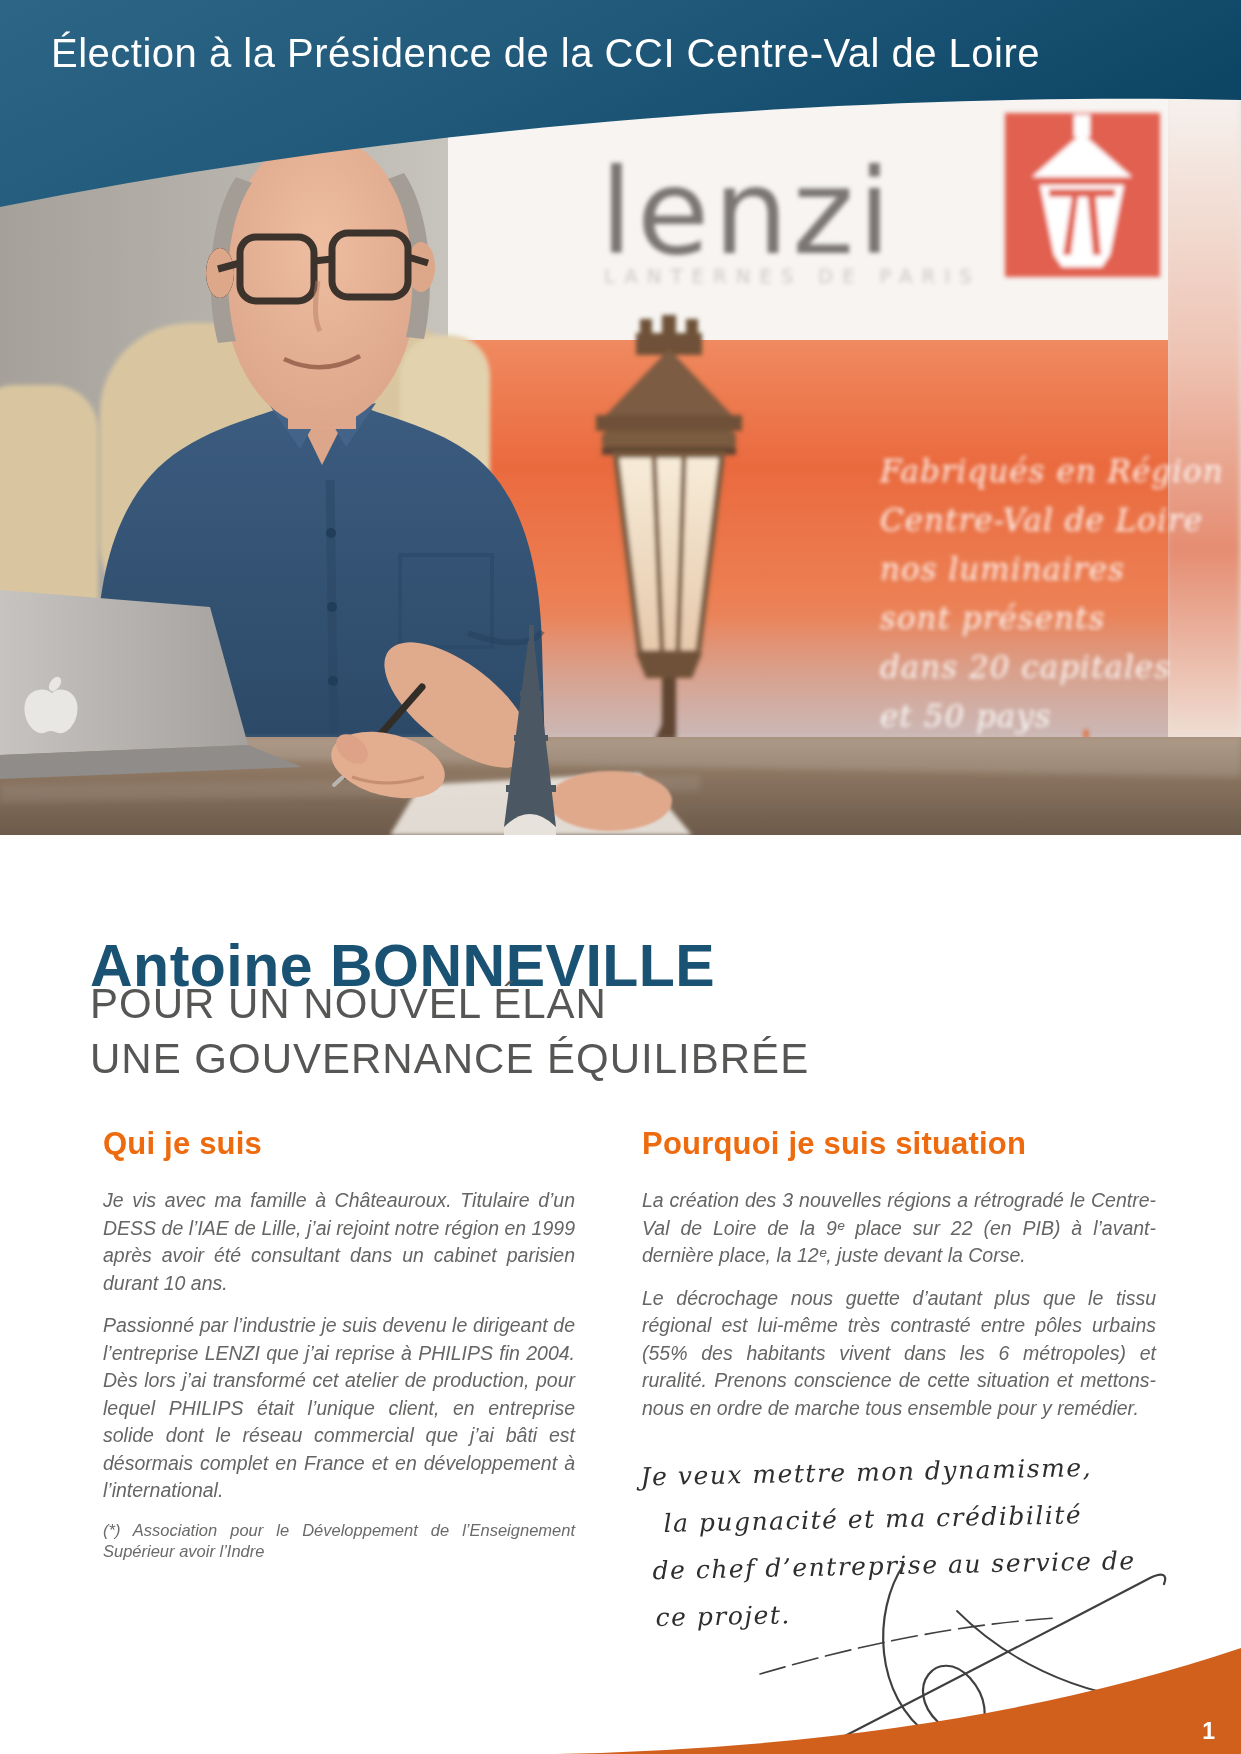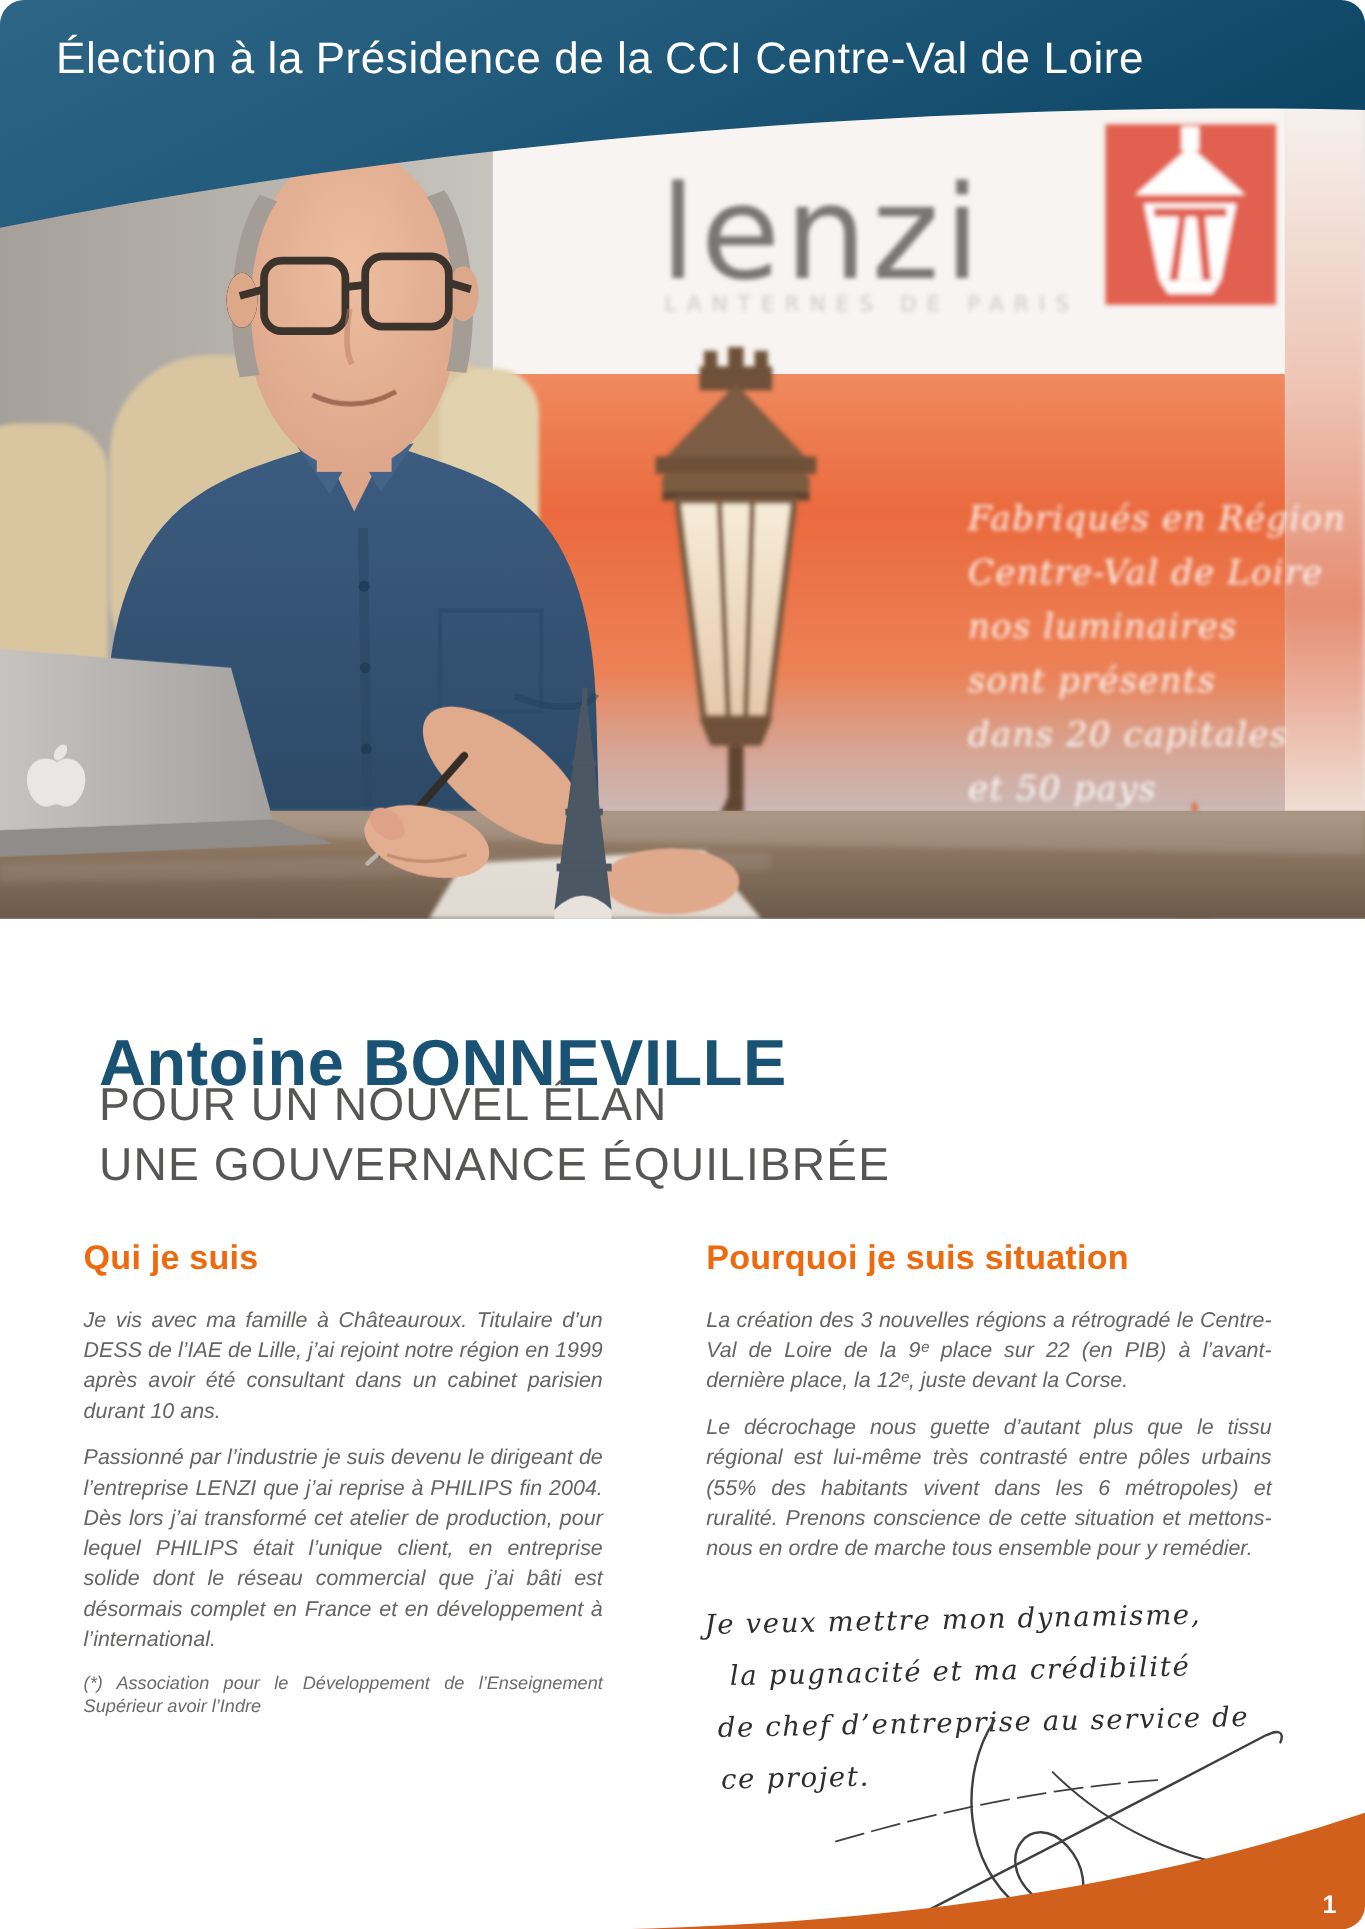--- a/index.html
+++ b/index.html
@@ -1,31 +1,31 @@
 <!DOCTYPE html>
 <html><head>
 <meta charset="utf-8">
 <style>
   html,body{margin:0;padding:0;background:#ffffff;}
   .page{position:relative;width:1241px;height:1754px;background:#ffffff;overflow:hidden;
-        font-family:"Liberation Sans", sans-serif;border-radius:22px;}
+        font-family:"Liberation Sans", sans-serif;}
   
   .header-svg{position:absolute;top:0;left:0;z-index:6;display:block;}
   .header-title{position:absolute;top:31px;left:0;width:1241px;z-index:7;
     box-sizing:border-box;padding-right:150px;text-align:center;
     color:#ffffff;font-size:40px;font-weight:400;letter-spacing:0.5px;}
   
   .hero{position:absolute;top:85px;left:0;width:1241px;height:750px;z-index:1;overflow:hidden;}
   
   .name{position:absolute;left:90px;top:888px;z-index:3;
     font-size:59px;font-weight:700;color:#1a5273;letter-spacing:0.5px;margin-top:44px;}
   .slogan{position:absolute;left:90px;top:976px;z-index:3;
     font-size:42px;line-height:55px;font-weight:400;color:#565655;letter-spacing:1px;}
   .col{position:absolute;top:1126px;z-index:3;}
-  .col-left{left:76px;width:472px;}
+  .col-left{left:103px;width:472px;}
   .col-right{left:642px;width:514px;}
   .col h3{margin:0 0 25px 0;font-size:31px;font-weight:700;color:#ee6a0f;letter-spacing:0.2px;}
   .col p{margin:0 0 15px 0;font-size:19.5px;line-height:27.5px;color:#656564;
     text-align:justify;hyphens:none;font-style:italic;}
   .footnote{font-size:16.5px !important;line-height:21.5px !important;color:#6a6a69 !important;
     margin-top:6px !important;}
   
   .handwriting{margin-top:26px;transform:rotate(-1.2deg);
     font-family:"DejaVu Serif", serif;font-style:italic;
     font-size:25px;line-height:47px;color:#2e2e2e;letter-spacing:1.5px;}

